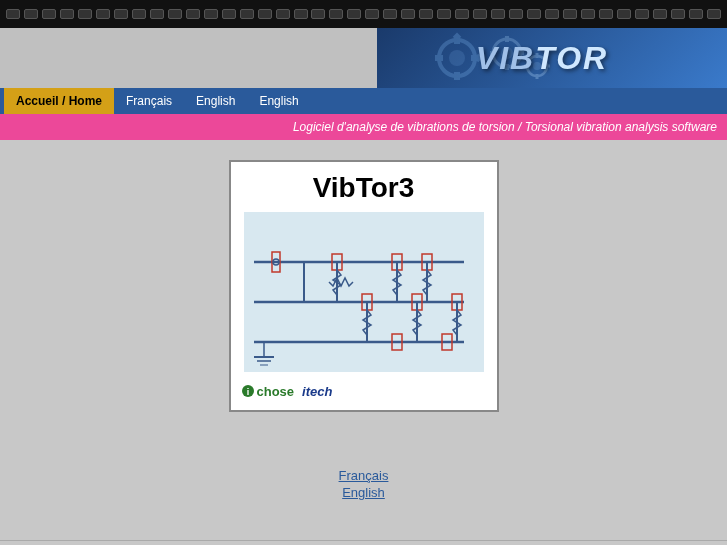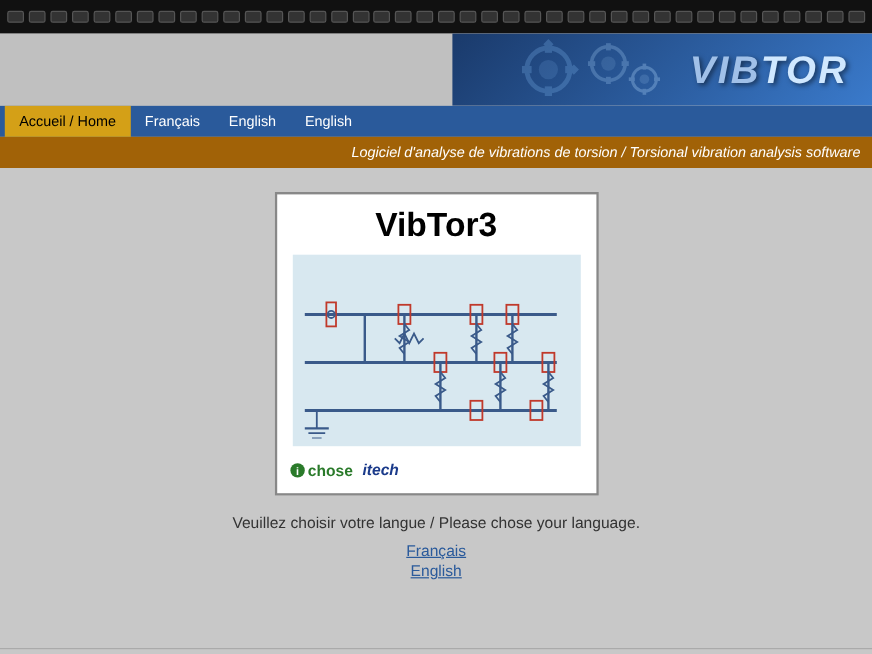--- a/index.html
+++ b/index.html
@@ -36,21 +36,21 @@
     }
     .logo-area {
       background: linear-gradient(135deg, #1a3a6b 0%, #2a5a9b 50%, #3a7acb 100%);
       width: 350px;
       height: 60px;
       position: absolute;
       top: 0;
       right: 0;
       display: flex;
       align-items: center;
-      justify-content: flex-end;
+      justify-content: center;
       padding-right: 20px;
       overflow: hidden;
     }
     .logo-text {
       font-size: 32px;
       font-weight: bold;
       font-style: italic;
       color: #c8d8f0;
       letter-spacing: 2px;
       position: relative;
@@ -84,41 +84,42 @@
       display: flex;
       align-items: center;
       font-size: 12px;
       color: #fff;
       cursor: pointer;
       text-decoration: none;
     }
     .nav-item.active {
       background: #d4a017;
       color: #000;
-      font-weight: normal;
+      font-weight: bold;
     }
 
     
     .subtitle-bar {
-      background: #a16207;
+      background: #ec4899;
       padding: 6px 10px;
       text-align: right;
       color: #fff;
       font-size: 12px;
       font-style: italic;
     }
 
     
     .main-content {
       background: #c8c8c8;
       min-height: 400px;
       padding: 20px;
       display: flex;
       flex-direction: column;
       align-items: center;
+      gap: 41px;
     }
 
     
     .vibtor-box {
       background: #fff;
       border: 2px solid #888;
       width: 270px;
       padding: 10px;
       margin-bottom: 15px;
       position: relative;
@@ -376,21 +377,20 @@
         </svg>
         <span class="itech-text">chose</span>
       </div>
 
       <div>
         <span class="drice-text">itech</span>
       </div>
     </div>
   </div>
 
-  <p class="language-prompt">Veuillez choisir votre langue / Please chose your language.</p>
 
   <div class="language-links">
     <a class="lang-link" href="#">Français</a>
     <a class="lang-link" href="#">English</a>
   </div>
 
 </div>
 
 <div class="footer">
   

